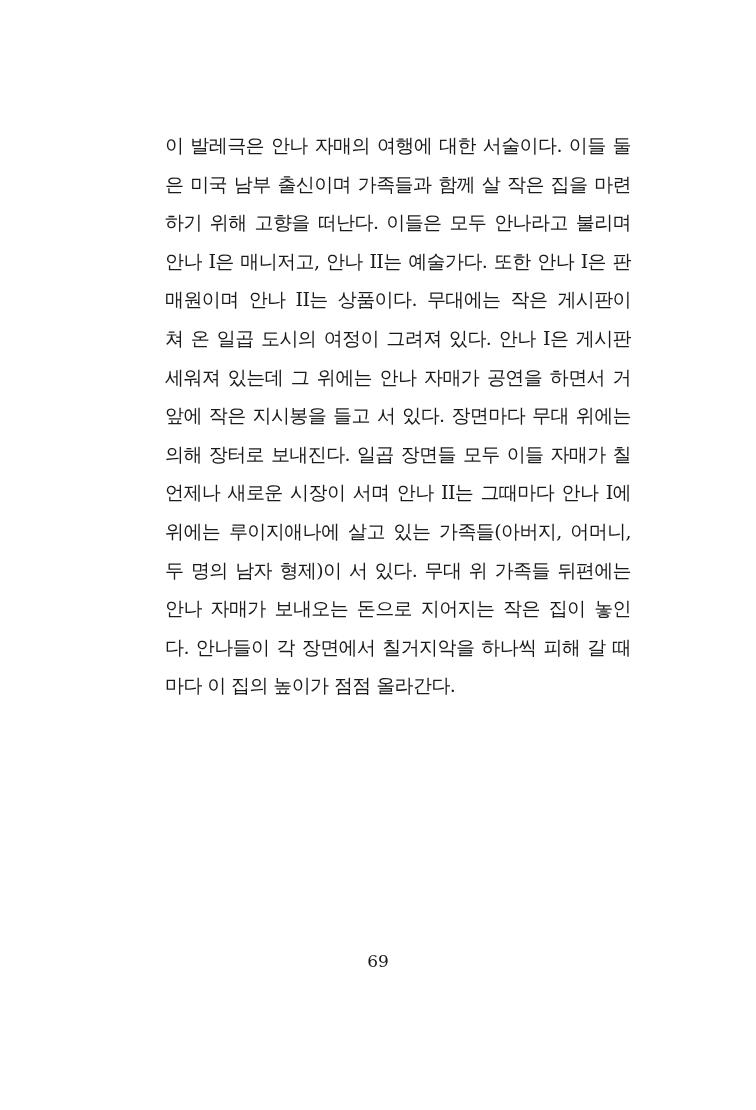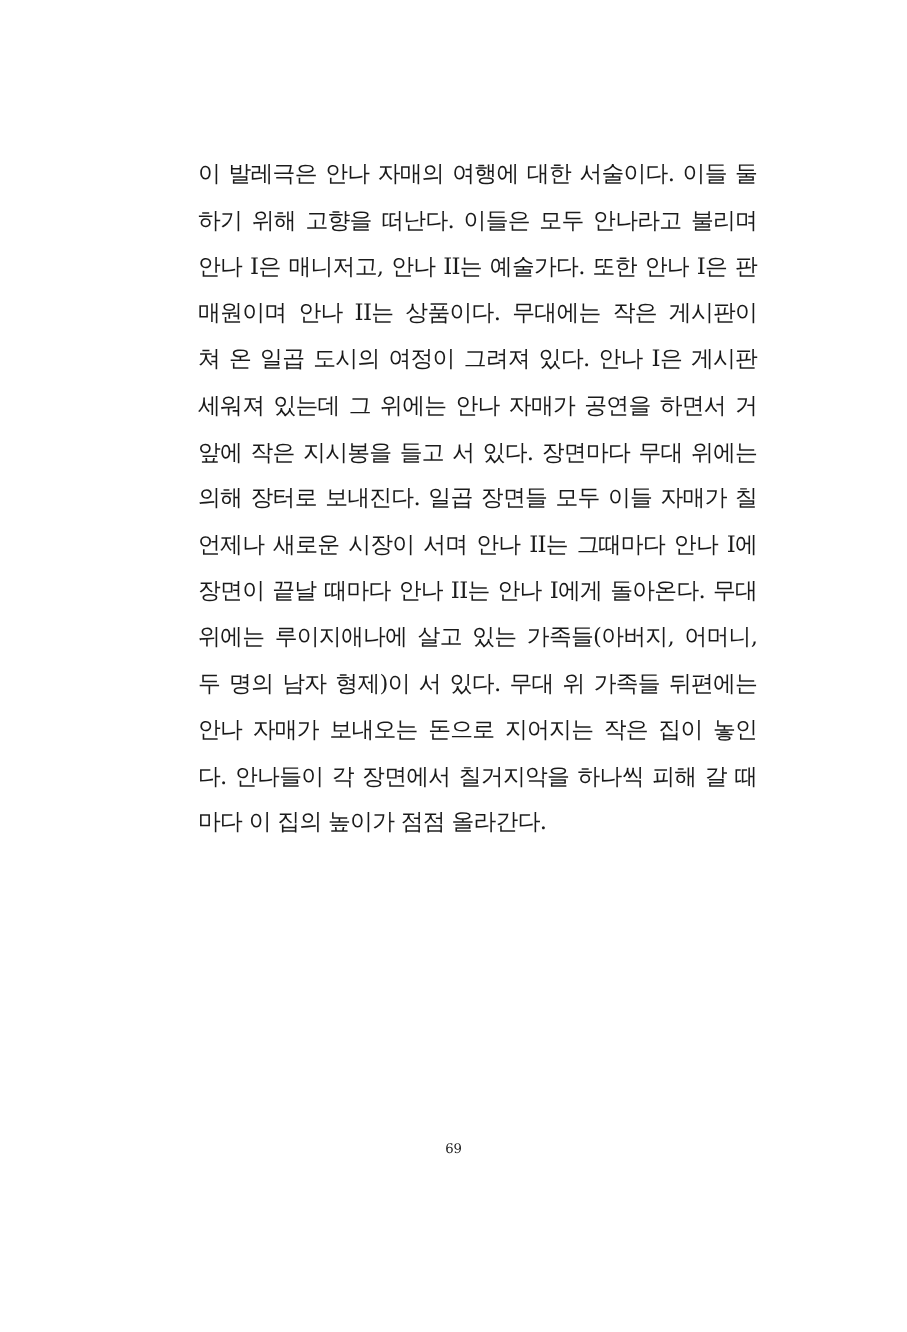--- a/index.html
+++ b/index.html
@@ -43,39 +43,39 @@
     .line.last {
       text-align-last: left;
     }
     .page-number {
       position: absolute;
       left: 0;
       width: 756px;
       top: 951px;
       text-align: center;
       font-family: "DejaVu Serif", serif;
-      font-size: 11px;
+      font-size: 17px;
       color: #1a1a1a;
     }
   </style>
 </head>
 <body>
 
 <div class="page">
   <p class="body-text">
     <span class="line">이 발레극은 안나 자매의 여행에 대한 서술이다. 이들 둘</span>
+    <span class="line">은 미국 남부 출신이며 가족들과 함께 살 작은 집을 마련</span>
     <span class="line">하기 위해 고향을 떠난다. 이들은 모두 안나라고 불리며</span>
     <span class="line">안나 I은 매니저고, 안나 II는 예술가다. 또한 안나 I은 판</span>
     <span class="line">매원이며  안나 II는 상품이다. 무대에는 작은 게시판이</span>
     <span class="line">쳐 온 일곱 도시의 여정이 그려져 있다. 안나 I은 게시판</span>
     <span class="line">세워져 있는데 그 위에는 안나 자매가 공연을 하면서 거</span>
     <span class="line">앞에 작은 지시봉을 들고 서 있다. 장면마다 무대 위에는</span>
     <span class="line">의해 장터로 보내진다. 일곱 장면들 모두 이들 자매가 칠</span>
     <span class="line">언제나 새로운 시장이 서며 안나 II는 그때마다 안나 I에</span>
-    <span class="line">장면이 끝날 때마다 안나 II는 안나 I에게 돌아온다. 무대</span>
     <span class="line">위에는 루이지애나에 살고 있는 가족들(아버지, 어머니,</span>
     <span class="line">두 명의 남자 형제)이 서 있다. 무대 위 가족들 뒤편에는</span>
     <span class="line">안나 자매가 보내오는 돈으로 지어지는 작은 집이 놓인</span>
     <span class="line">다. 안나들이 각 장면에서 칠거지악을 하나씩 피해 갈 때</span>
     <span class="line last">마다 이 집의 높이가 점점 올라간다.</span>
   </p>
 
   <div class="page-number">69</div>
 </div>
 

